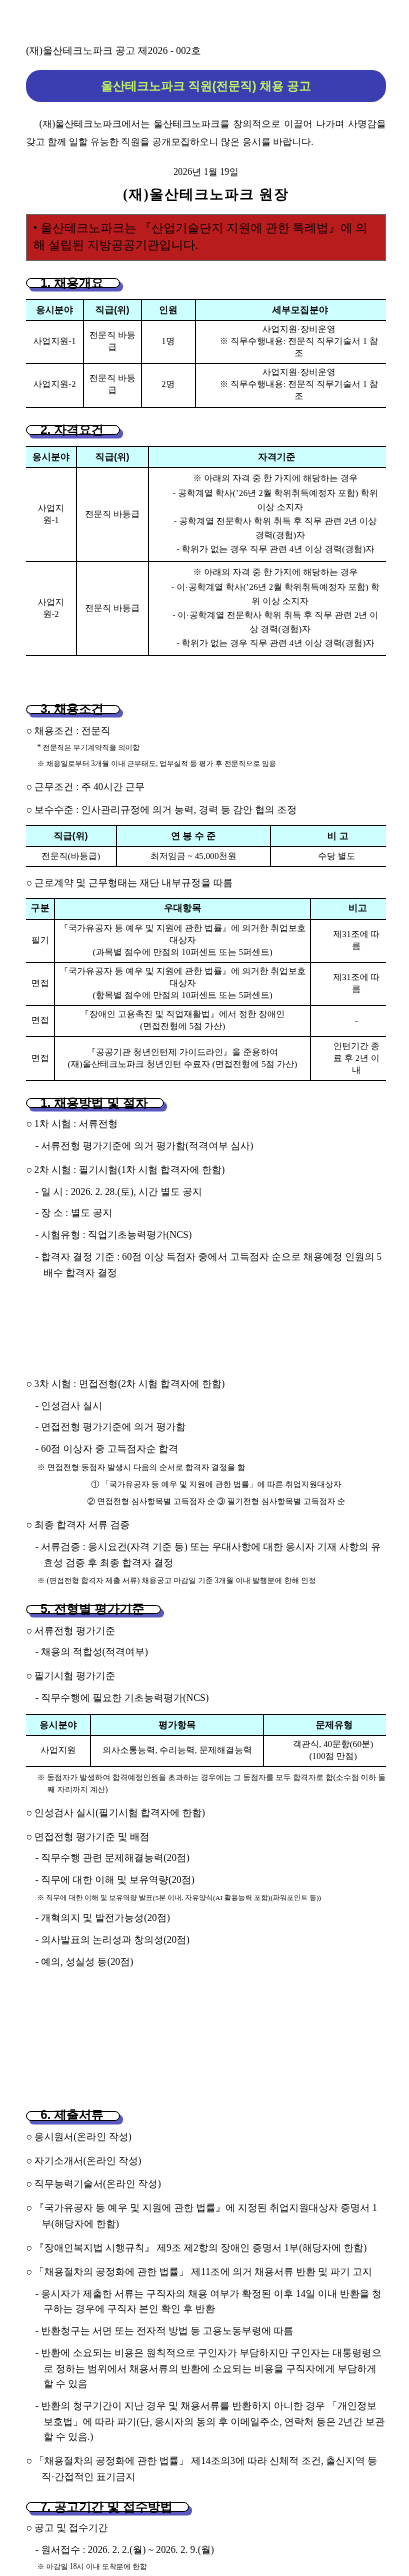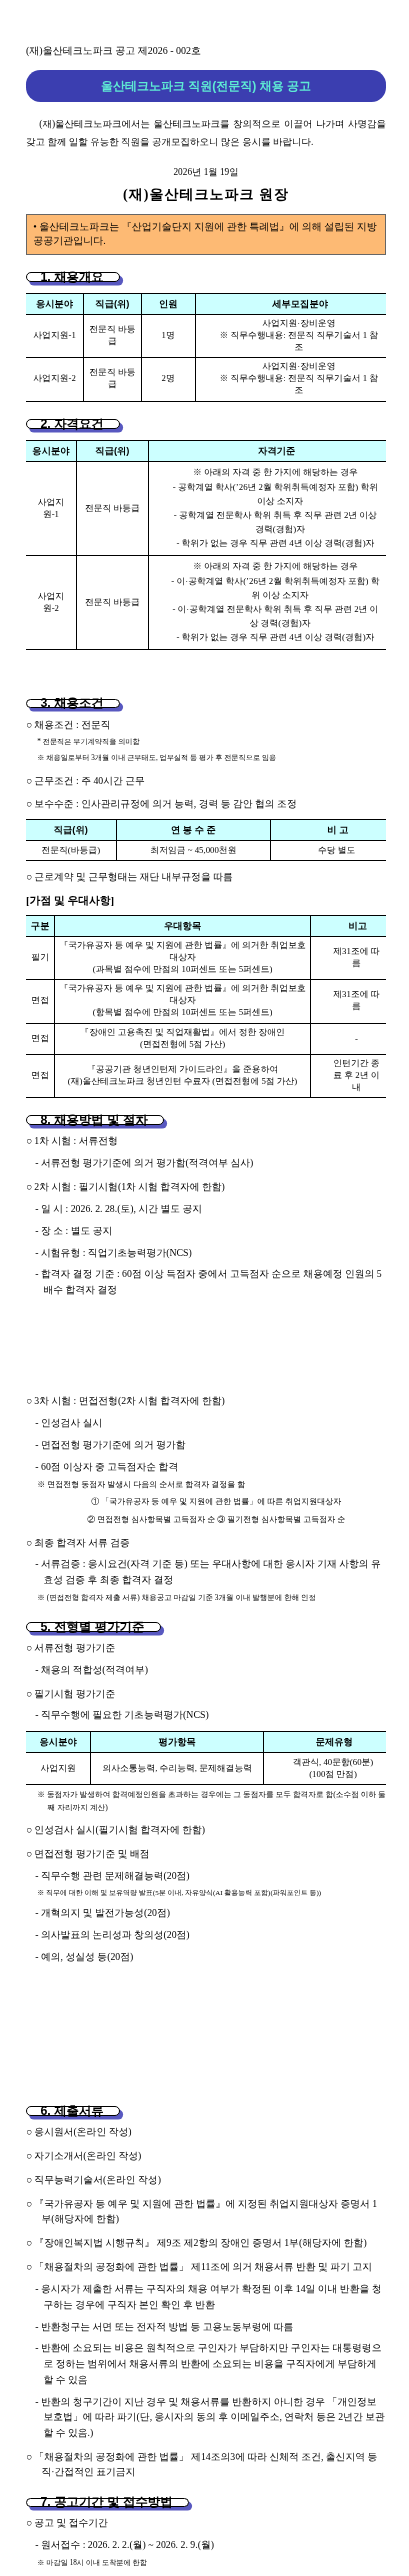--- a/index.html
+++ b/index.html
@@ -1,26 +1,26 @@
 <!DOCTYPE html>
 <html style="font-size:8.2px"><head>
 <meta charset="utf-8">
 <style>
   html,body{margin:0;padding:0;background:#ffffff;}
   .page{position:relative;width:410px;height:3469px;overflow:hidden;background:#ffffff;
         font-family:"Liberation Serif", serif;color:#000;}
   .content{padding:44px 24px 0 26px;}
 
   .notice-no{font-size:10px;margin:0;}
-  .banner{margin-top:12.4px;background:#3b3eb0;border-radius:14.4px;color:#5eead4;text-align:center;
+  .banner{margin-top:12.4px;background:#3b3eb0;border-radius:14.4px;color:#bef264;text-align:center;
           font-family:"Liberation Sans", sans-serif;font-weight:bold;font-size:12px;padding:7.2px 0;}
   .intro{margin:14.4px 0 0 0;font-size:9.5px;line-height:1.85;text-align:justify;text-indent:1.4em;}
   .date{margin:14.4px 0 0 0;text-align:center;font-size:9.3px;}
   .signer{margin:7.2px 0 0 0;text-align:center;font-size:14px;font-weight:bold;letter-spacing:1px;}
-  .orgnote{margin:10.3px 0 0 0;border:0.8px solid #666;background:#fdba74;padding:5.2px 6.2px;font-size:10px;}
+  .orgnote{margin:10.3px 0 0 0;border:0.8px solid #666;background:#b91c1c;padding:5.2px 6.2px;font-size:12px;}
 
   .pill{display:inline-block;margin-top:17.5px;background:#fff;border:1.3px solid #000;border-radius:14.4px;
         padding:3.6px 15.5px 4.1px 13.4px;font-family:"Liberation Sans", sans-serif;font-weight:bold;font-size:12.4px;
         box-shadow:3.1px 3.6px 0 0 #5858c0;}
   .pill-row{line-height:0;}
 
   table.tbl{width:100%;border-collapse:collapse;margin-top:11.3px;
             border-top:1.3px solid #000;border-bottom:1.3px solid #000;}
   table.tbl th{background:#ccffff;font-family:"Liberation Sans", sans-serif;font-weight:bold;
                font-size:9.3px;padding:3.6px 1.5px;border:0.5px solid #000;border-left:none;border-right:0.5px solid #000;
@@ -167,21 +167,20 @@
     <tbody>
           <tr>
       <td>전문직(바등급)</td>
       <td>최저임금 ~ 45,000천원</td>
       <td>수당 별도</td>
     </tr>
         </tbody>
   </table>
 
   <p class="l1">○ 근로계약 및 근무형태는 재단 내부규정을 따름</p>
-  <p class="pref-head">[가점 및 우대사항]</p>
 
   <table class="tbl" style="margin-top:7.2px">
     <colgroup>
           <col class="g1">
           <col class="g2">
           <col class="g3">
         </colgroup>
     <thead>
           <tr>
       <th>구분</th>
@@ -218,21 +217,21 @@
         <td>면접</td>
         <td>
           <span class="cell-sub">『공공기관 청년인턴제 가이드라인』을 준용하여</span>
           <span class="cell-sub">(재)울산테크노파크 청년인턴 수료자 (면접전형에 5점 가산)</span>
         </td>
         <td>인턴기간 종료 후 2년 이내</td>
       </tr>
     </tbody>
   </table>
 
-  <div class="pill-row"><div class="pill"><span>8. 채용방법 및 절차</span></div></div>
+  <div class="pill-row"><div class="pill"><span>1. 채용방법 및 절차</span></div></div>
   <p class="l1">○ 1차 시험 : 서류전형</p>
   <p class="l2">- 서류전형 평가기준에 의거 평가함(적격여부 심사)</p>
   <p class="l1">○ 2차 시험 : 필기시험(1차 시험 합격자에 한함)</p>
   <p class="l2">- 일      시 : 2026. 2. 28.(토), 시간 별도 공지</p>
   <p class="l2">- 장      소 : 별도 공지</p>
   <p class="l2">- 시험유형 : 직업기초능력평가(NCS)</p>
   <p class="l2">- 합격자 결정 기준 : 60점 이상 득점자 중에서 고득점자 순으로 채용예정 인원의 5배수 합격자 결정</p>
 
   <div class="spacer" style="height:87px"></div>
 
@@ -275,20 +274,21 @@
         <span class="cell-sub">(100점 만점)</span>
       </td>
     </tr>
         </tbody>
   </table>
 
   <p class="note" style="font-size:7.7px">※ 동점자가 발생하여 합격예정인원을 초과하는 경우에는 그 동점자를 모두 합격자로 함(소수점 이하 둘째 자리까지 계산)</p>
   <p class="l1">○ 인성검사 실시(필기시험 합격자에 한함)</p>
   <p class="l1">○ 면접전형 평가기준 및 배점</p>
   <p class="l2">- 직무수행 관련 문제해결능력(20점)</p>
+  <p class="l2">- 직무에 대한 이해 및 보유역량(20점)</p>
   <p class="note" style="font-size:7px">※ 직무에 대한 이해 및 보유역량 발표(5분 이내, 자유양식(AI 활용능력 포함)(파워포인트 등))</p>
   <p class="l2">- 개혁의지 및 발전가능성(20점)</p>
   <p class="l2">- 의사발표의 논리성과 창의성(20점)</p>
   <p class="l2">- 예의, 성실성 등(20점)</p>
 
   <div class="spacer" style="height:124px"></div>
 
   <div class="pill-row"><div class="pill"><span>6. 제출서류</span></div></div>
   <p class="l1">○ 응시원서(온라인 작성)</p>
   <p class="l1">○ 자기소개서(온라인 작성)</p>

